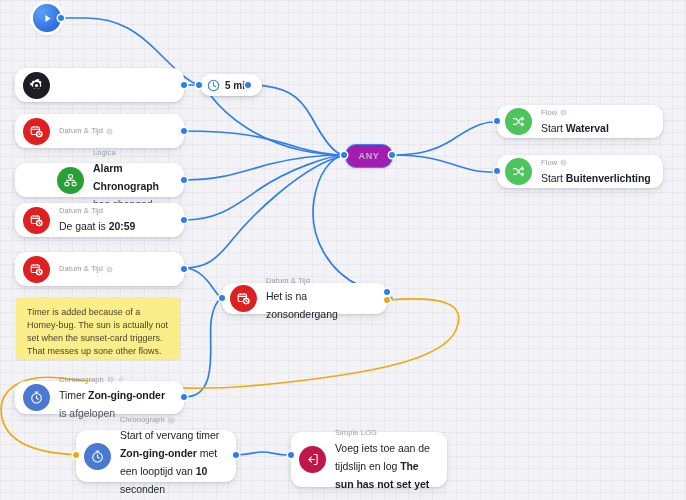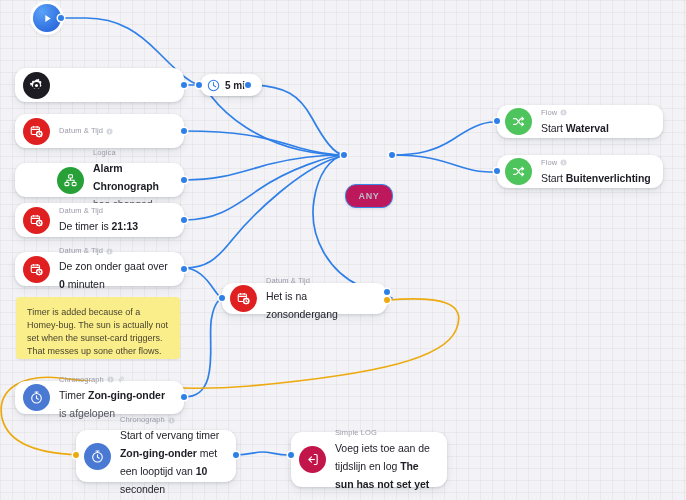--- a/index.html
+++ b/index.html
@@ -64,24 +64,23 @@
   #chip{
     position:absolute;left:200px;top:74px;height:22px;
     background:#fff;border-radius:11px;
     box-shadow:0 1px 3px rgba(16,24,40,.16),0 3px 8px rgba(16,24,40,.07);
     display:flex;align-items:center;gap:5px;padding:0 11px 0 7px;
   }
   #chip .lbl{font-size:10px;font-weight:bold;color:#22222c;}
   
   #anynode{
     position:absolute;left:345px;top:144px;width:46px;height:22px;
-    background:#be185d;border:1.5px solid #3b86ec;border-radius:11px;
+    background:#a21caf;border:1.5px solid #3b86ec;border-radius:11px;
     display:flex;align-items:center;justify-content:center;
     box-shadow:0 1px 3px rgba(16,24,40,.10);
-    margin-top:40px;
   }
   #anynode span{font-size:9px;font-weight:bold;color:#b9bcc6;letter-spacing:.6px;}
   
   #sticky{
     position:absolute;left:16px;top:297px;width:164px;height:62px;
     background:#faee8a;border-radius:4px;
     padding:9px 11px;box-sizing:border-box;
     font-size:9px;line-height:13px;color:#4a4430;
     box-shadow:0 1px 2px rgba(16,24,40,.10);
   }
@@ -219,21 +218,21 @@
       <circle cx="13.6" cy="13.4" r="3.6" fill="#e02020"></circle>
         <circle cx="13.6" cy="13.4" r="3.6"></circle>
       <path d="M13.6 11.6v1.9l1.3.9" stroke-linecap="round"></path>
       </svg>
   </span>
   <span class="body">
     <span class="cat">
       <span>Datum &amp; Tijd</span>
     </span>
     <span class="ttl">
-      <span>De timer is </span><b>21:13</b>
+      <span>De gaat is </span><b>20:59</b>
     </span>
   </span>
 </div>
 <div class="dot" style="left:181px;top:217px;"></div>
 
 <div class="card" style="left:15px;top:252px;width:169px;height:34px;">
   <span class="ic" style="background:#e02020;">
     <svg width="15" height="15" viewBox="0 0 20 20" fill="none" stroke="#fff" stroke-width="1.5">
       <rect x="3" y="4" width="11" height="10" rx="1.6"></rect>
         <path d="M3 7.2h11M6 2.6v2.4M11 2.6v2.4"></path>
@@ -243,23 +242,20 @@
       </svg>
   </span>
   <span class="body">
     <span class="cat">
       <span>Datum &amp; Tijd</span>
       <svg class="mini" viewBox="0 0 16 16">
         <circle cx="8" cy="8" r="7" fill="#b9bcc6"></circle>
           <rect x="7.1" y="6.6" width="1.8" height="5" fill="#fff"></rect>
         <circle cx="8" cy="4.4" r="1.1" fill="#fff"></circle>
         </svg>
-    </span>
-    <span class="ttl">
-      <span>De zon onder gaat over </span><b>0</b><span> minuten</span>
     </span>
   </span>
 </div>
 <div class="dot" style="left:181px;top:266px;"></div>
 
 <div class="card" style="left:15px;top:381px;width:169px;height:33px;">
   <span class="ic" style="background:#4a79d4;">
     <svg width="15" height="15" viewBox="0 0 20 20" fill="none" stroke="#fff" stroke-width="1.5">
       <circle cx="10" cy="11" r="6.4"></circle>
         <path d="M10 7.6V11l2.3 1.4M8 2.6h4M10 2.6v2" stroke-linecap="round"></path>

